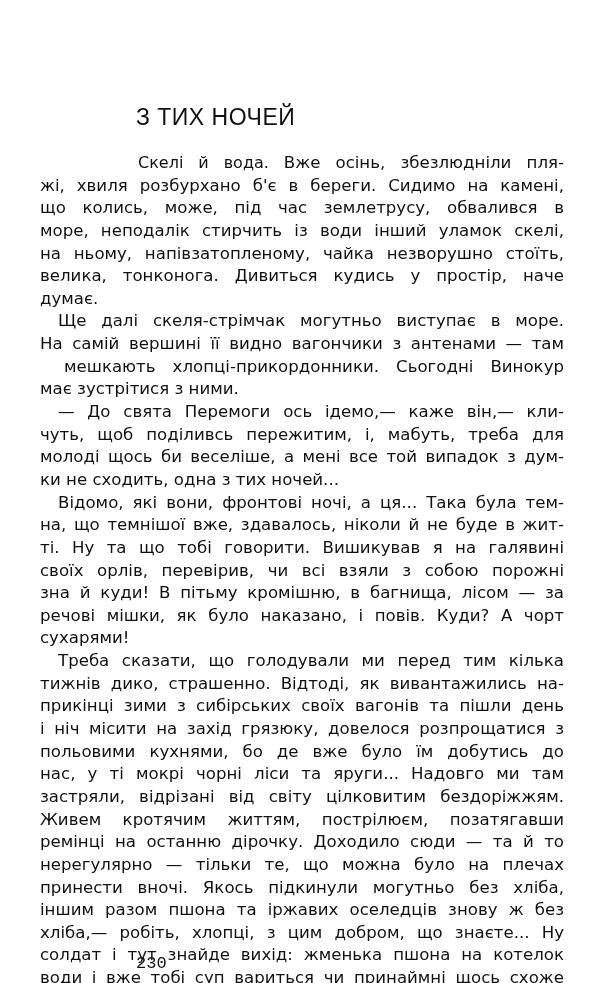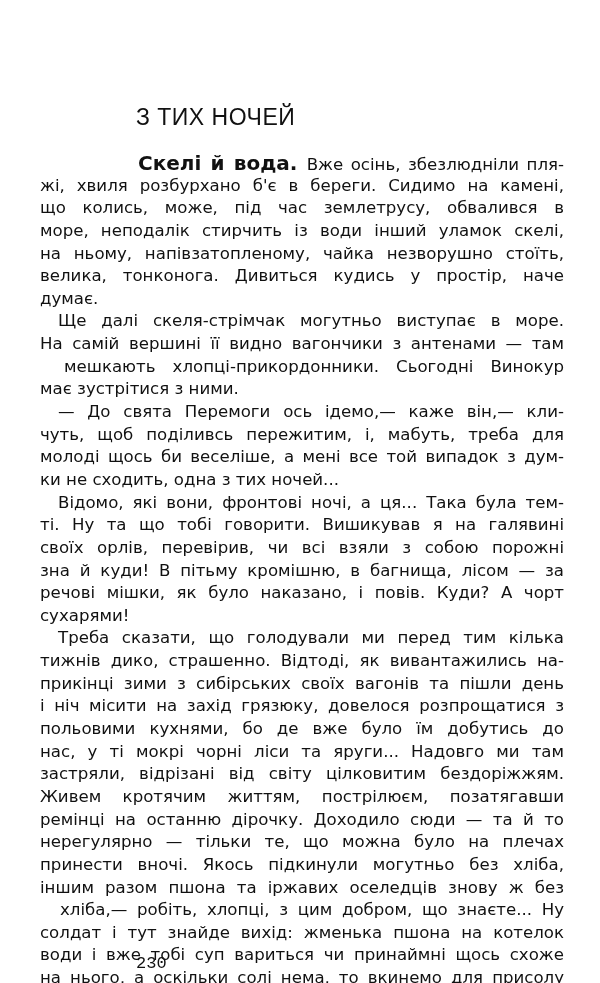--- a/index.html
+++ b/index.html
@@ -9,21 +9,21 @@
   .heading { position: absolute; left: 136px; top: 88px; font-size: 23px;
              letter-spacing: 0.5px; font-family: "Liberation Sans", "DejaVu Sans", sans-serif;
              font-weight: normal; margin: 0; color: #111; }
   .body-text { position: absolute; left: 40px; top: 136px; width: 524px; }
   .line { display: block; height: 22.65px; line-height: 22.65px; font-size: 18.2px;
           text-align: justify; text-align-last: justify; white-space: nowrap;
           font-family: "DejaVu Sans", sans-serif; font-size: 16.6px; }
   .line.last { text-align-last: left; }
   .line.indent { padding-left: 18px; }
   .line.lead-indent { padding-left: 98px; }
-  .lead-title { font-size: 20px; font-weight: bold; }
+  .lead-title { font-size: 16px; font-weight: normal; }
   .page-number { position: absolute; left: 136px; top: 938px; font-size: 17px;
                  font-family: Liberation Mono, monospace; color: #111; }
 </style>
 </head>
 <body>
 
 <div class="page">
   <h1 class="heading">З ТИХ НОЧЕЙ</h1>
 
   <div class="body-text" id="body">
@@ -36,37 +36,38 @@
       <div class="line last">думає.</div>
       <div class="line indent" style="white-space: normal;">Ще далі скеля-стрімчак могутньо виступає в море.</div>
       <div class="line" style="white-space: normal;">На самій вершині її видно вагончики з антенами — там</div>
       <div class="line" style="white-space: normal; margin-left: 24px;">мешкають хлопці-прикордонники. Сьогодні Винокур</div>
       <div class="line last">має зустрітися з ними.</div>
       <div class="line indent" style="white-space: normal;">— До свята Перемоги ось ідемо,— каже він,— кли-</div>
       <div class="line" style="white-space: normal;">чуть, щоб поділивсь пережитим, і, мабуть, треба для</div>
       <div class="line" style="white-space: normal;">молоді щось би веселіше, а мені все той випадок з дум-</div>
       <div class="line last">ки не сходить, одна з тих ночей...</div>
       <div class="line indent" style="white-space: normal;">Відомо, які вони, фронтові ночі, а ця... Така була тем-</div>
+      <div class="line" style="white-space: normal;">на, що темнішої вже, здавалось, ніколи й не буде в жит-</div>
       <div class="line" style="white-space: normal;">ті. Ну та що тобі говорити. Вишикував я на галявині</div>
       <div class="line" style="white-space: normal;">своїх орлів, перевірив, чи всі взяли з собою порожні</div>
       <div class="line" style="white-space: normal;">зна й куди! В пітьму кромішню, в багнища, лісом — за</div>
       <div class="line" style="white-space: normal;">речові мішки, як було наказано, і повів. Куди? А чорт</div>
       <div class="line last">сухарями!</div>
       <div class="line indent" style="white-space: normal;">Треба сказати, що голодували ми перед тим кілька</div>
       <div class="line" style="white-space: normal;">тижнів дико, страшенно. Відтоді, як вивантажились на-</div>
       <div class="line" style="white-space: normal;">прикінці зими з сибірських своїх вагонів та пішли день</div>
       <div class="line" style="white-space: normal;">і ніч місити на захід грязюку, довелося розпрощатися з</div>
       <div class="line" style="white-space: normal;">польовими кухнями, бо де вже було їм добутись до</div>
       <div class="line" style="white-space: normal;">нас, у ті мокрі чорні ліси та яруги... Надовго ми там</div>
       <div class="line" style="white-space: normal;">застряли, відрізані від світу цілковитим бездоріжжям.</div>
       <div class="line" style="white-space: normal;">Живем кротячим життям, пострілюєм, позатягавши</div>
       <div class="line" style="white-space: normal;">ремінці на останню дірочку. Доходило сюди — та й то</div>
       <div class="line" style="white-space: normal;">нерегулярно — тільки те, що можна було на плечах</div>
       <div class="line" style="white-space: normal;">принести вночі. Якось підкинули могутньо без хліба,</div>
       <div class="line" style="white-space: normal;">іншим разом пшона та іржавих оселедців знову ж без</div>
-      <div class="line" style="white-space: normal; margin-left: 20px;">хліба,— робіть, хлопці, з цим добром, що знаєте... Ну</div>
+      <div class="line" style="white-space: normal;">хліба,— робіть, хлопці, з цим добром, що знаєте... Ну</div>
       <div class="line" style="white-space: normal;">солдат і тут знайде вихід: жменька пшона на котелок</div>
       <div class="line" style="white-space: normal;">води і вже тобі суп вариться чи принаймні щось схоже</div>
       <div class="line" style="white-space: normal;">на нього, а оскільки солі нема, то вкинемо для присолу</div>
     </div>
 
   <div class="page-number">230</div>
 </div>
 
 </body></html>

